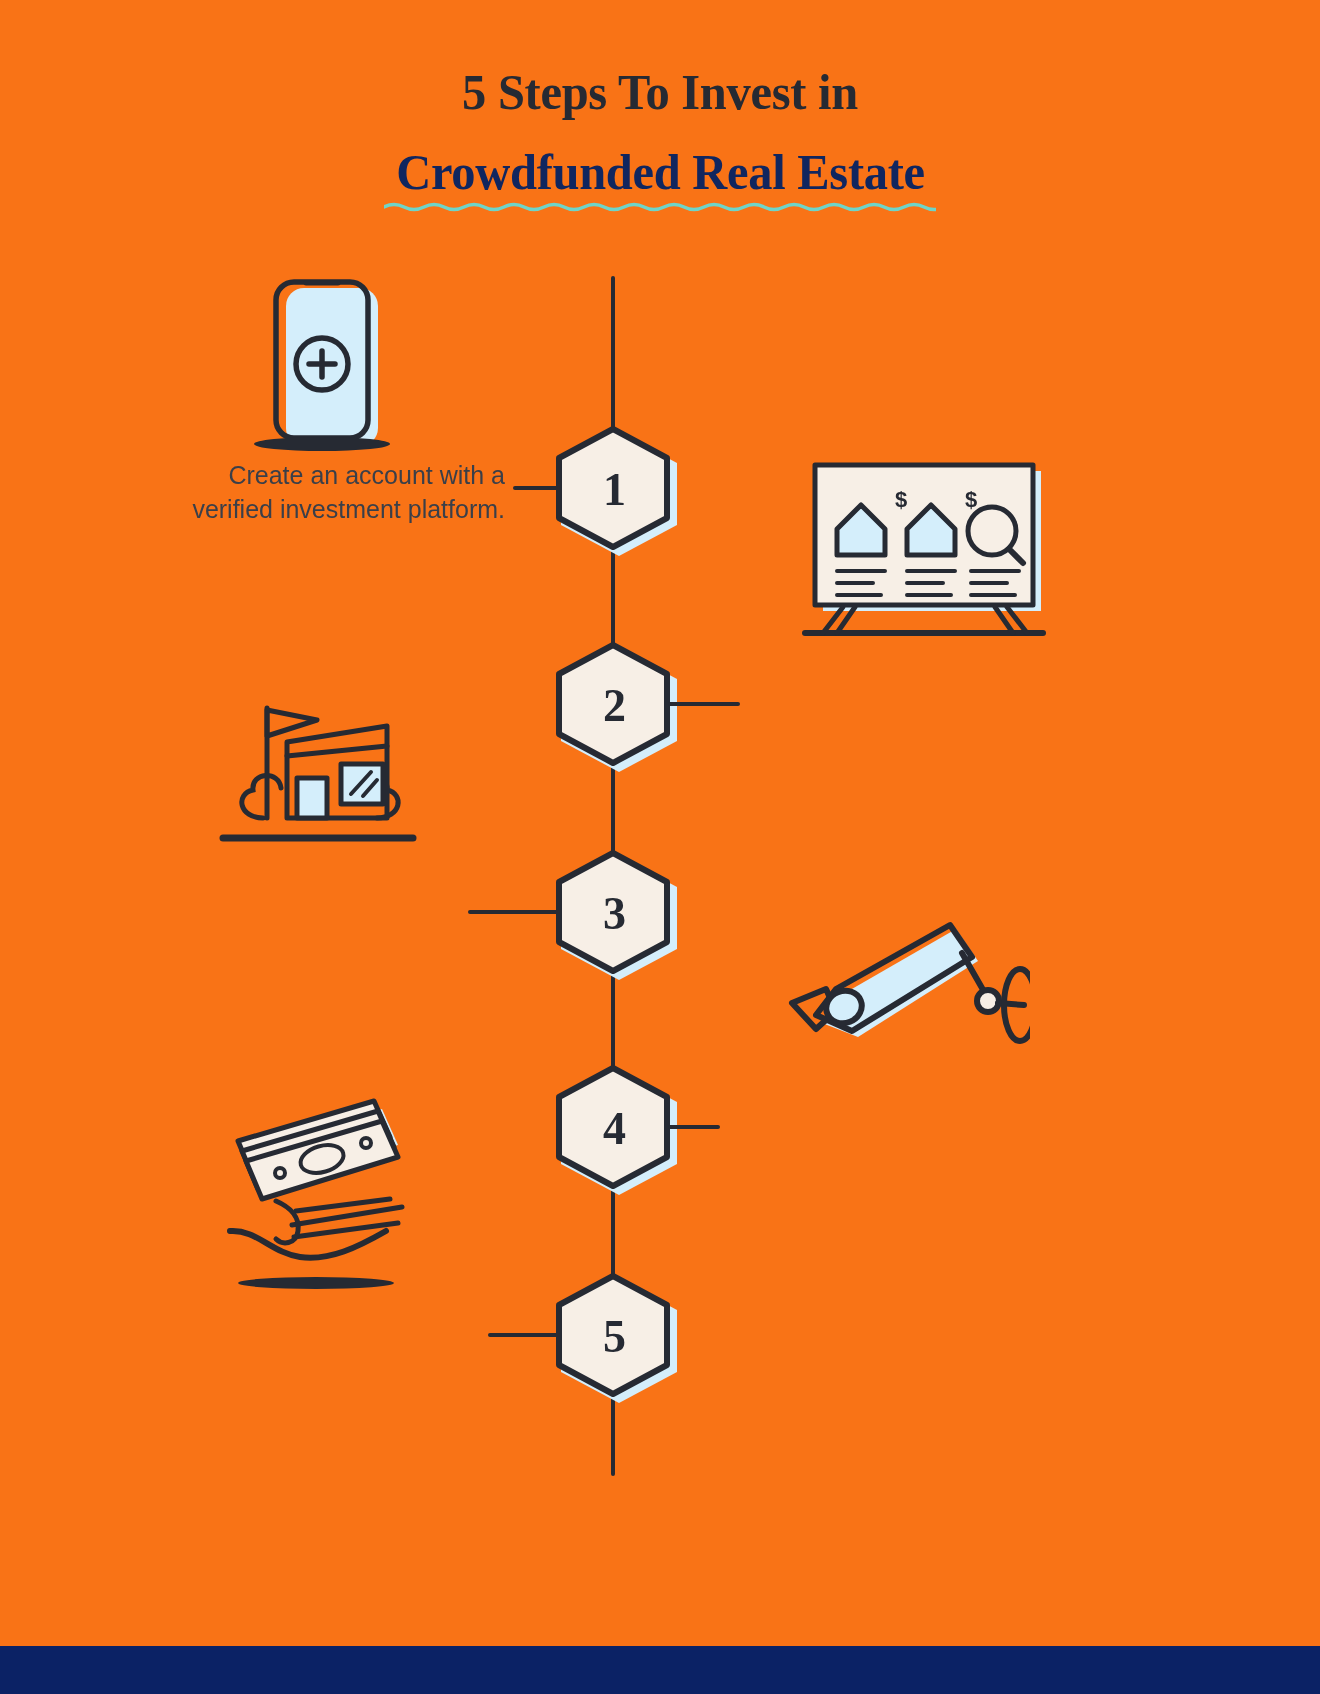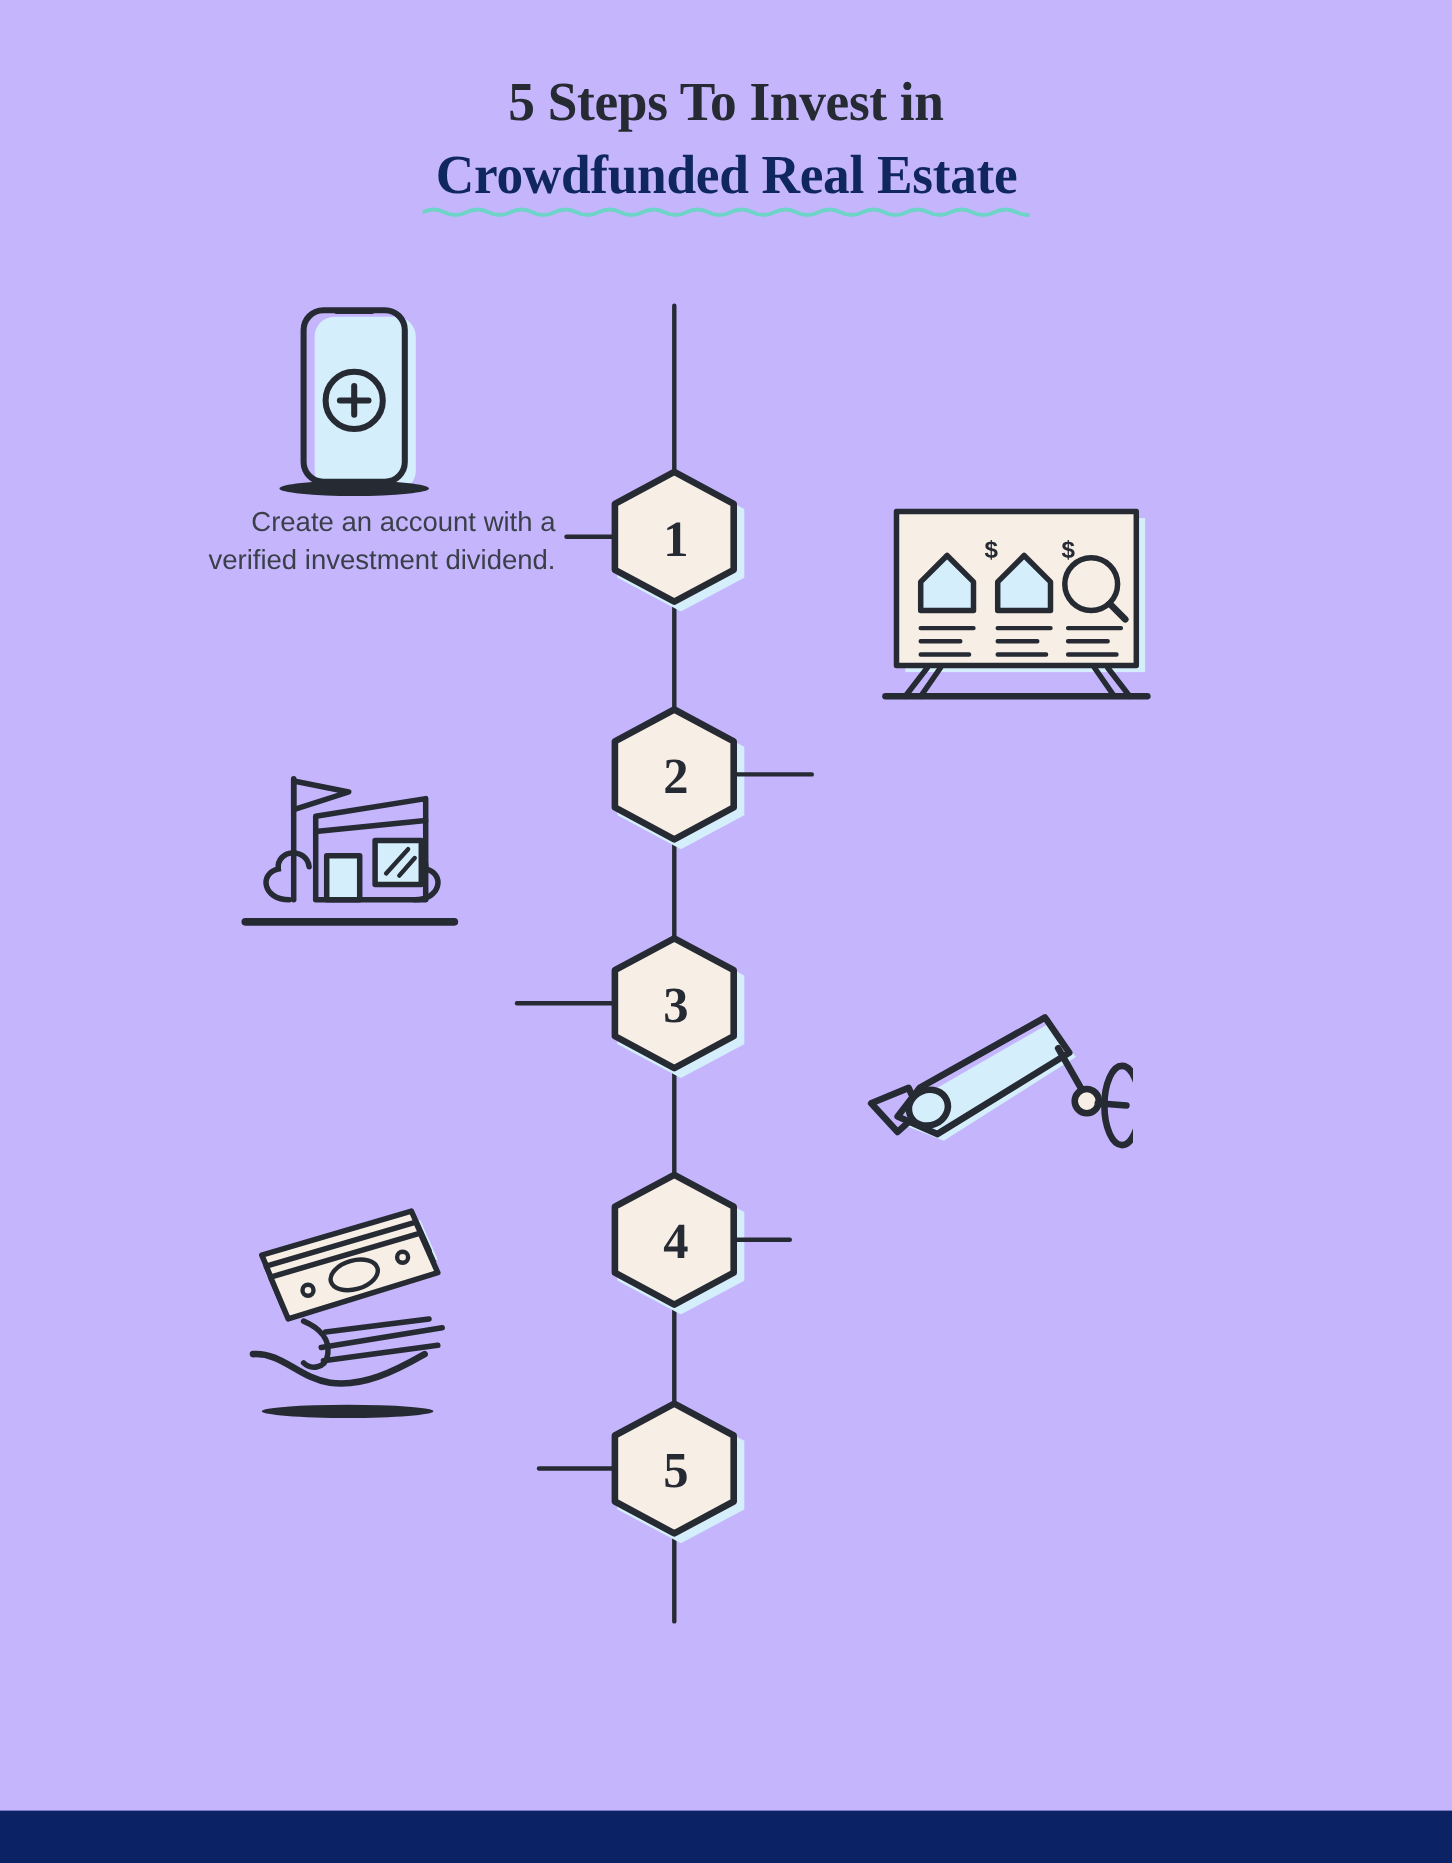--- a/index.html
+++ b/index.html
@@ -14,21 +14,21 @@
     background: #f7efe6;
     font-family: "Liberation Sans", sans-serif;
     position: relative;
     overflow: hidden;
   }
 
   .infographic {
     position: relative;
     width: 1320px;
     height: 1694px;
-    background: #c4b5fd;
+    background: #f97316;
   }
 
   
   .title-block {
     position: absolute;
     top: 62px;
     left: 0;
     width: 1320px;
     text-align: center;
   }
@@ -37,21 +37,21 @@
     font-weight: bold;
     font-size: 50px;
     line-height: 60px;
     letter-spacing: -0.3px;
     color: #262a33;
     transform: scaleX(0.97);
   }
   .title-line2-wrap {
     position: relative;
     display: inline-block;
-    margin-top: 6px;
+    margin-top: 20px;
   }
   .title-line2 {
     font-family: "Liberation Serif", "DejaVu Serif", serif;
     font-weight: bold;
     font-size: 50px;
     line-height: 60px;
     letter-spacing: -0.3px;
     color: #10265f;
     transform: scaleX(0.97);
   }
@@ -179,21 +179,21 @@
       <path d="M58,11 L90,11" stroke="#262a33" stroke-width="5" stroke-linecap="round"></path>
 
       <circle cx="74" cy="92" r="26" fill="none" stroke="#262a33" stroke-width="5.5"></circle>
       <path d="M74,79 L74,105 M61,92 L87,92" stroke="#262a33" stroke-width="5.5" stroke-linecap="round"></path>
 
       <ellipse cx="74" cy="172" rx="68" ry="7" fill="#262a33"></ellipse>
     </svg>
   </div>
 
   <div class="caption right-align" style="left:110px; top:458px; width:395px;">Create an account with a
-verified investment dividend.</div>
+verified investment platform.</div>
 
   <div class="connector" style="left:513px; top:486px; width:60px;"></div>
 
   <div class="hex" style="left:555px; top:426px;">
     <div class="hex-shadow"></div>
     <div class="hex-body">
       <svg width="116" height="124" viewBox="0 0 116 124">
         <polygon points="58,3 112,32 112,92 58,121 4,92 4,32" fill="#f7efe6" stroke="#262a33" stroke-width="6" stroke-linejoin="round"></polygon>
       </svg>
     </div>

